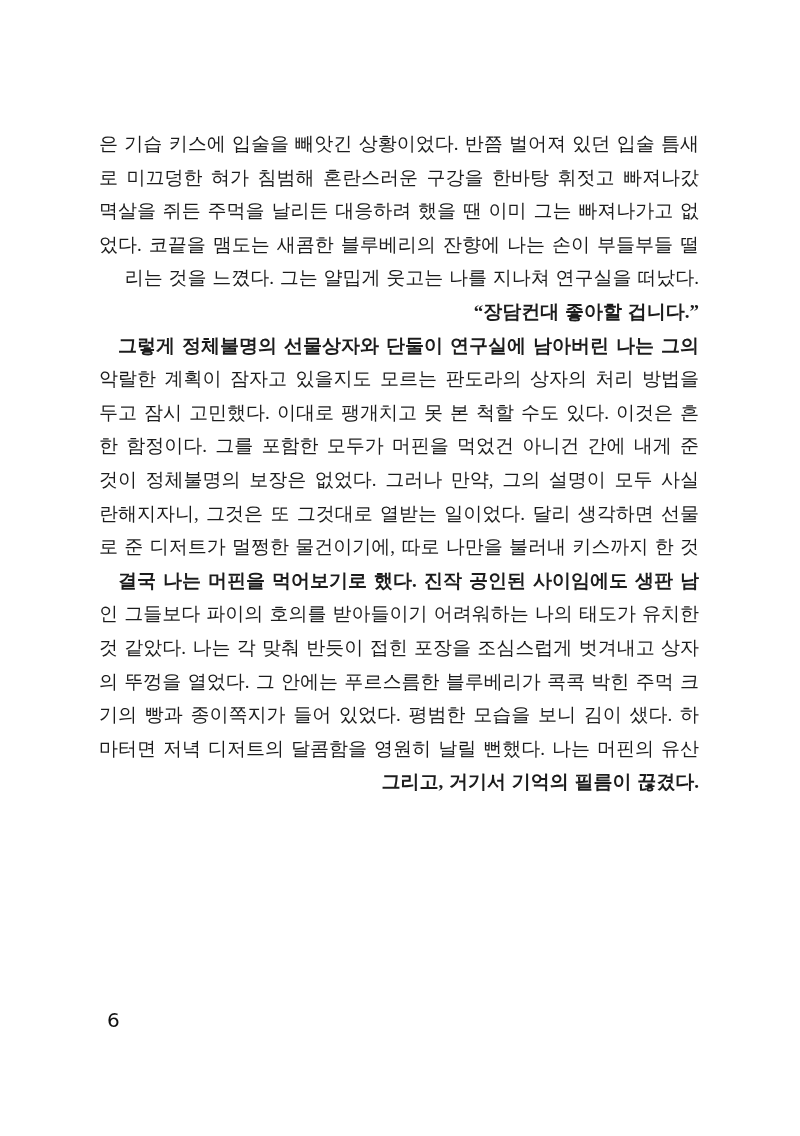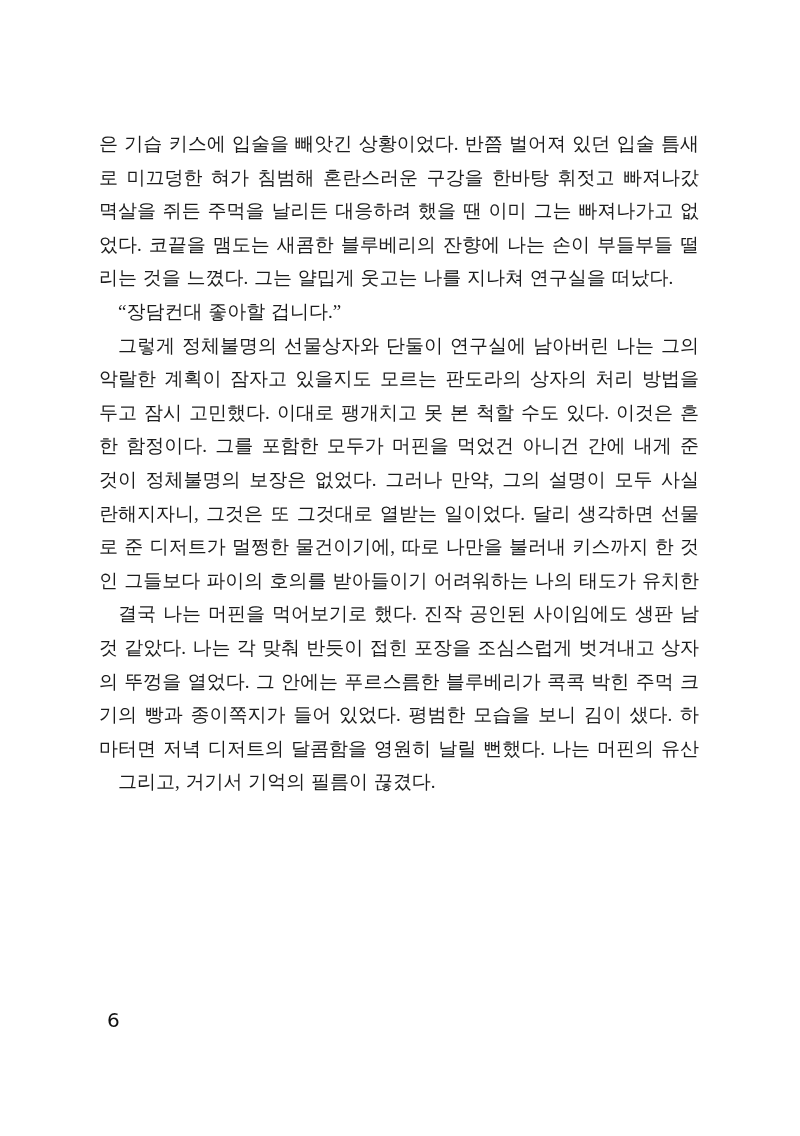--- a/index.html
+++ b/index.html
@@ -22,30 +22,31 @@
     left: 99px;
     top: 127px;
     width: 600px;
     font-size: 19px;
     line-height: 33.6px;
     word-spacing: 1px;
   }
   .line {
     height: 33.6px;
     overflow: hidden;
-    text-align: left;
+    text-align: right;
     white-space: nowrap;
   }
   .line.justify {
     white-space: normal;
     text-align: justify;
     text-align-last: justify;
   }
   .line.indent {
     text-indent: 19px;
+    font-weight: bold;
   }
   .page-number {
     position: absolute;
     left: 107px;
     top: 1008px;
     font-family: "DejaVu Sans", "Liberation Sans", sans-serif;
     font-size: 20px;
     line-height: 24px;
     color: #111111;
   }
@@ -61,22 +62,22 @@
       <div class="line justify">었다. 코끝을 맴도는 새콤한 블루베리의 잔향에 나는 손이 부들부들 떨</div>
       <div class="line">리는 것을 느꼈다. 그는 얄밉게 웃고는 나를 지나쳐 연구실을 떠났다.</div>
       <div class="line indent">“장담컨대 좋아할 겁니다.”</div>
       <div class="line justify indent">그렇게 정체불명의 선물상자와 단둘이 연구실에 남아버린 나는 그의</div>
       <div class="line justify">악랄한 계획이 잠자고 있을지도 모르는 판도라의 상자의 처리 방법을</div>
       <div class="line justify">두고 잠시 고민했다. 이대로 팽개치고 못 본 척할 수도 있다. 이것은 흔</div>
       <div class="line justify">한 함정이다. 그를 포함한 모두가 머핀을 먹었건 아니건 간에 내게 준</div>
       <div class="line justify">것이 정체불명의 보장은 없었다. 그러나 만약, 그의 설명이 모두 사실</div>
       <div class="line justify">란해지자니, 그것은 또 그것대로 열받는 일이었다. 달리 생각하면 선물</div>
       <div class="line justify">로 준 디저트가 멀쩡한 물건이기에, 따로 나만을 불러내 키스까지 한 것</div>
+      <div class="line justify indent">결국 나는 머핀을 먹어보기로 했다. 진작 공인된 사이임에도 생판 남</div>
       <div class="line justify">인 그들보다 파이의 호의를 받아들이기 어려워하는 나의 태도가 유치한</div>
-      <div class="line justify indent">결국 나는 머핀을 먹어보기로 했다. 진작 공인된 사이임에도 생판 남</div>
       <div class="line justify">것 같았다. 나는 각 맞춰 반듯이 접힌 포장을 조심스럽게 벗겨내고 상자</div>
       <div class="line justify">의 뚜껑을 열었다. 그 안에는 푸르스름한 블루베리가 콕콕 박힌 주먹 크</div>
       <div class="line justify">기의 빵과 종이쪽지가 들어 있었다. 평범한 모습을 보니 김이 샜다. 하</div>
       <div class="line justify">마터면 저녁 디저트의 달콤함을 영원히 날릴 뻔했다. 나는 머핀의 유산</div>
       <div class="line indent">그리고, 거기서 기억의 필름이 끊겼다.</div>
     </div>
   <div class="page-number">6</div>
 </div>
 
 </body></html>

